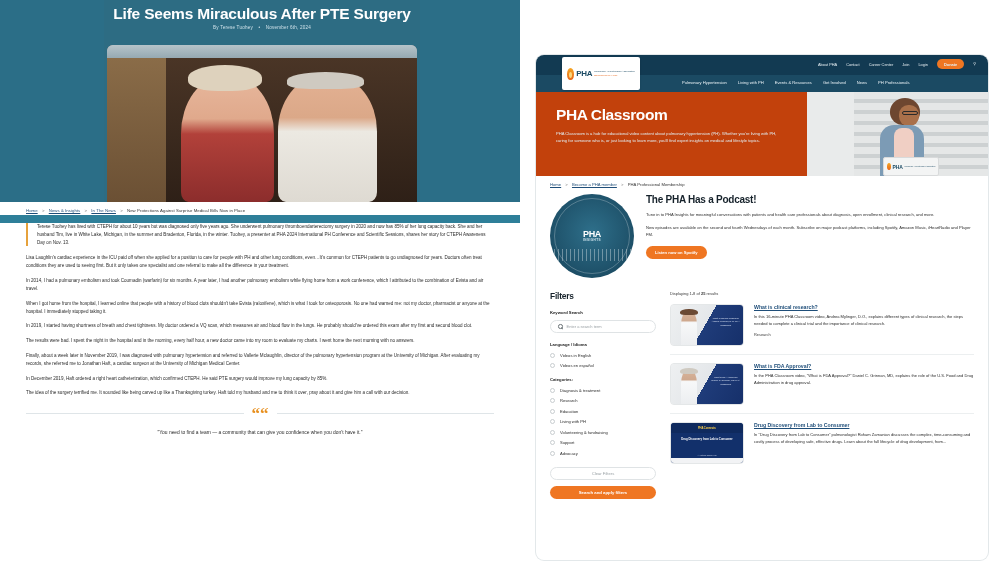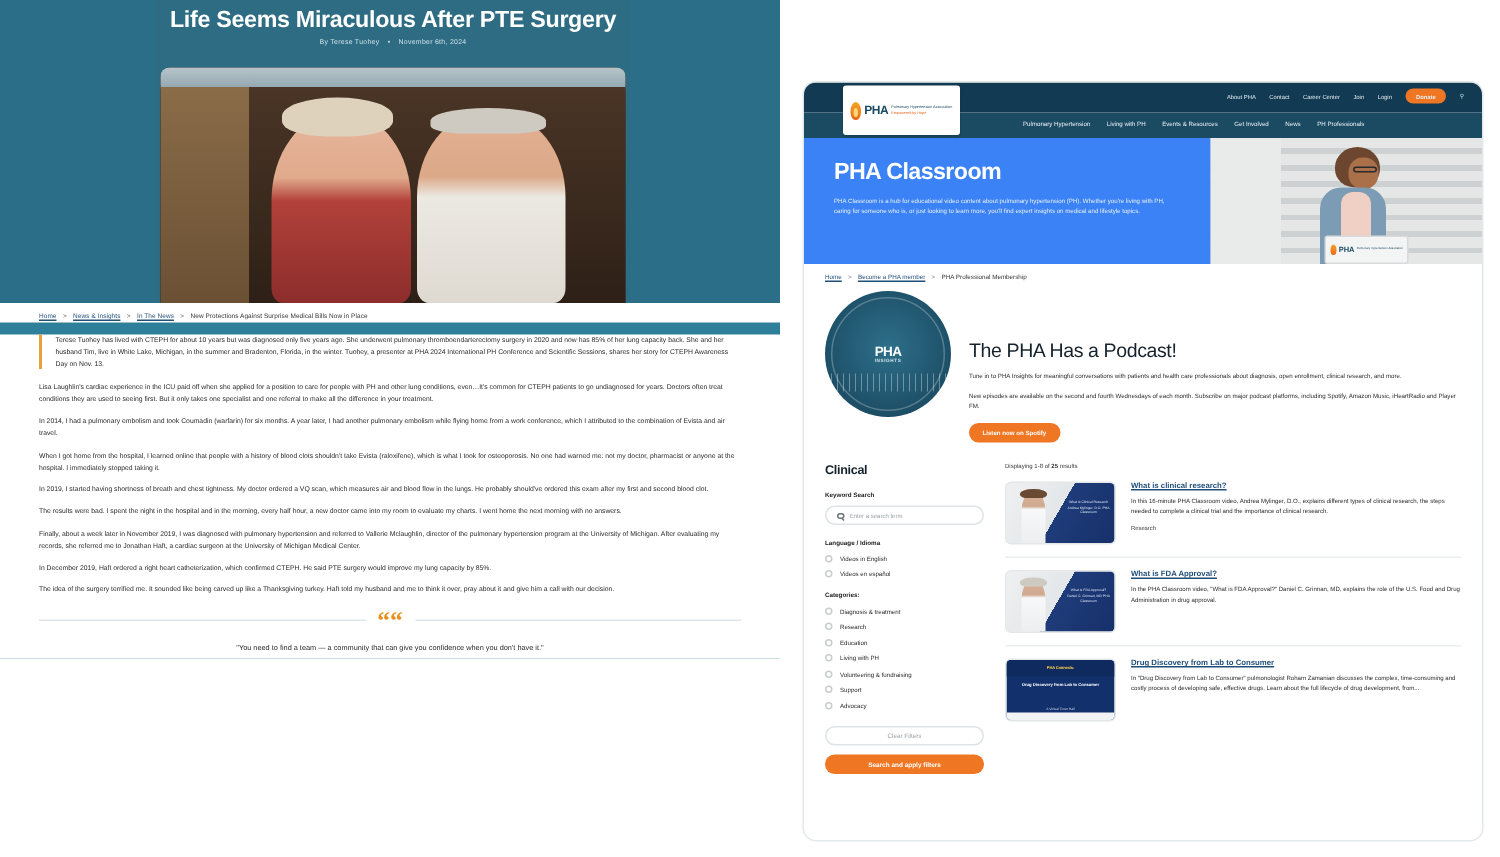--- a/index.html
+++ b/index.html
@@ -101,21 +101,21 @@
   .logo-sub { font-size:2.5px; color:#1b4a63; line-height:1.25; }
   .logo-sub .tag { color:#e8671c; }
   .nav-links-top { position:absolute; right:12px; top:4px; display:flex; align-items:center; gap:9px; }
   .nav-links-top span { font-size:3.9px; color:#e6eef2; }
   .btn-donate { background:#ef7622; color:#fff; font-size:3.9px; font-weight:700;
     padding:2.5px 7px; border-radius:9px; }
   .search-ic { color:#e6eef2; font-size:5.5px; line-height:1; }
   .nav-links-bot { position:absolute; left:146px; top:5px; display:flex; gap:11px; }
   .nav-links-bot span { font-size:4.1px; color:#eaf2f6; }
 
-  .hero2 { position:relative; height:84px; background:#3b82f6; overflow:hidden; display:flex; }
+  .hero2 { position:relative; height:84px; background:#c2410c; overflow:hidden; display:flex; }
   .hero2-left { width:60%; padding:14px 0 0 20px; }
   .hero2-title { font-size:15.5px; font-weight:700; color:#fff; letter-spacing:-.4px; }
   .hero2-copy { font-size:4.1px; color:#e2eef3; line-height:1.75; margin-top:6px; width:92%; }
   .hero2-right { position:relative; width:40%; background:linear-gradient(160deg,#cfd3d4,#aeb4b6); overflow:hidden; }
   .stairs { position:absolute; inset:0;
     background:repeating-linear-gradient(180deg,#e5e7e7 0 7px,#cdd1d2 7px 11px); }
   .stair-wall { position:absolute; left:0; top:0; width:26%; height:100%; background:#e9ebeb; }
   .woman-head { position:absolute; left:46%; top:6px; width:30px; height:27px;
     background:#6d4630; border-radius:50% 50% 45% 45%; }
   .woman-face { position:absolute; left:51%; top:13px; width:20px; height:21px;
@@ -143,21 +143,21 @@
   .podcast-row { display:flex; gap:12px; margin-top:7px; align-items:flex-start; }
   .podcast-art { width:84px; height:84px; border-radius:50%; flex:0 0 84px;
     background:radial-gradient(circle at 50% 45%, #2e6f8a 0%, #1d4f67 70%, #143b50 100%);
     position:relative; overflow:hidden; display:flex; align-items:center; justify-content:center; }
   .pa-ring { position:absolute; inset:4px; border-radius:50%; border:1px solid rgba(255,255,255,.25); }
   .pa-mark { font-size:9px; font-weight:800; color:#ffffff; letter-spacing:-.4px; text-align:center; line-height:1.05; }
   .pa-mark small { display:block; font-size:3.1px; font-weight:600; letter-spacing:.4px; color:#cfe3ec; }
   .pa-wave { position:absolute; left:0; bottom:17px; width:100%; height:12px;
     background:repeating-linear-gradient(90deg, rgba(255,255,255,.35) 0 1px, transparent 1px 4px); }
   .podcast-txt { flex:1; }
-  .pod-h { font-size:13px; font-weight:400; color:#16222b; letter-spacing:-.25px;margin-top:32px; }
+  .pod-h { font-size:10px; font-weight:700; color:#16222b; letter-spacing:-.25px; }
   .pod-p { font-size:4.1px; color:#2d2d2d; line-height:1.75; margin-top:6px; }
   .btn-spotify { display:inline-block; margin-top:8px; background:#ef7622; color:#fff;
     font-size:4.1px; font-weight:600; padding:4px 9px; border-radius:11px; }
 
   .lower { display:flex; gap:14px; margin-top:13px; }
   .filters { width:106px; flex:0 0 106px; }
   .filters-h { font-size:8.4px; font-weight:700; color:#16222b; letter-spacing:-.2px; }
   .f-label { font-size:4.2px; font-weight:700; color:#1c1c1c; margin-top:9px; }
   .search-box { margin-top:5px; height:13px; border:1px solid #dfe3e5; border-radius:7px;
     display:flex; align-items:center; gap:4px; padding:0 7px; }
@@ -351,21 +351,21 @@
             <div class="pod-h">The PHA Has a Podcast!</div>
             <div class="pod-p">Tune in to PHA Insights for meaningful conversations with patients and health care professionals about diagnosis, open enrollment, clinical research, and more.</div>
             <div class="pod-p">New episodes are available on the second and fourth Wednesdays of each month. Subscribe on major podcast platforms, including Spotify, Amazon Music, iHeartRadio and Player FM.</div>
             <div class="btn-spotify">Listen now on Spotify</div>
           </div>
         </div>
 
         <div class="lower">
 
           <div class="filters">
-            <div class="filters-h">Clinical</div>
+            <div class="filters-h">Filters</div>
 
             <div class="f-label">Keyword Search</div>
             <div class="search-box">
               <div class="mag"></div>
               <div class="search-ph">Enter a search term</div>
             </div>
 
             <div class="f-label">Language / Idioma</div>
             <div class="radio-row">
               <div class="radio"></div>

